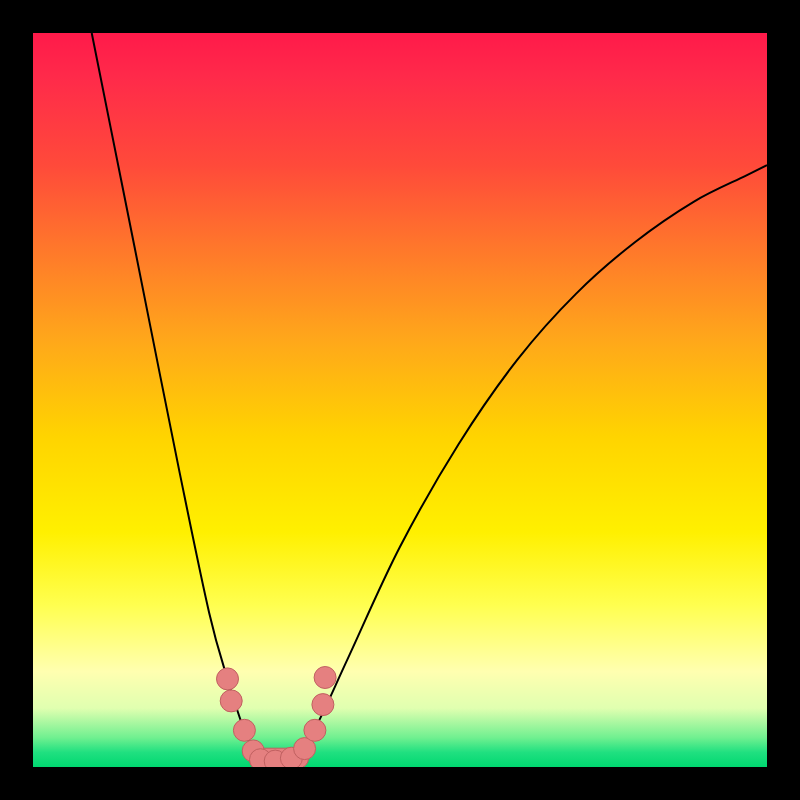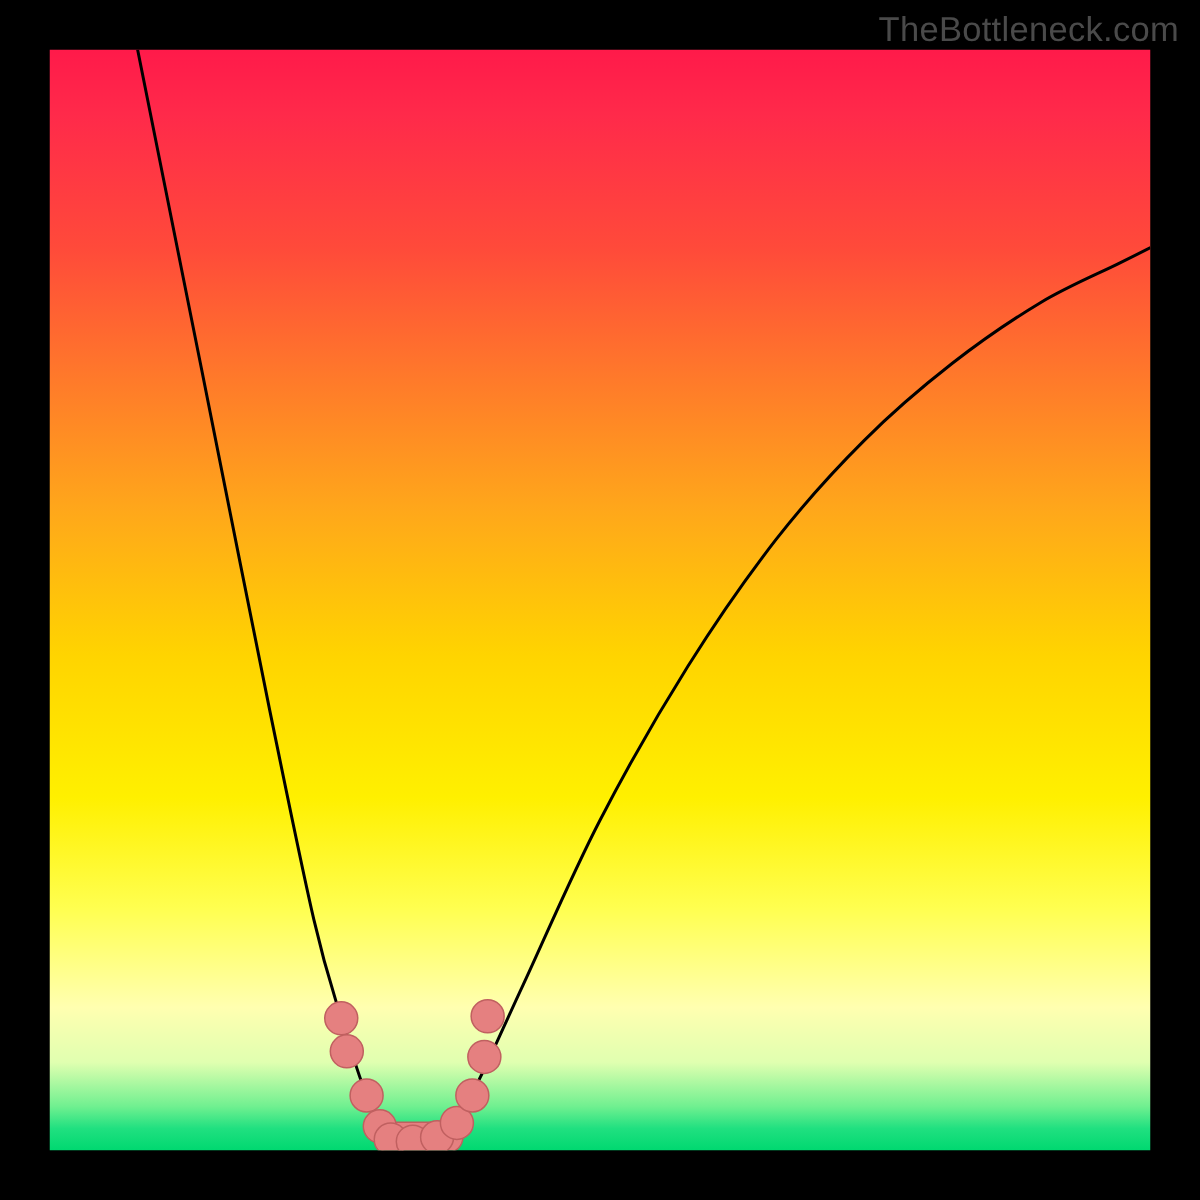--- a/index.html
+++ b/index.html
@@ -67,21 +67,20 @@
   .marker-bar {
     fill: #e58080;
     stroke: #c06060;
     stroke-width: 1;
   }
 </style>
 </head>
 <body>
 
 <div class="frame">
-  <div class="watermark">TheBottleneck.com</div>
   <div class="plot-area">
     <div class="gradient-bg"></div>
     <svg class="curve" viewBox="0 0 734 734" preserveAspectRatio="none">
       <path id="main-curve" class="main-line" d="M 58.72 0 C 63.6 24.5, 78.3 97.9, 88.1 146.8 C 97.9 195.7, 107.7 244.7, 117.4 293.6 C 127.2 342.5, 137.0 392.7, 146.8 440.4 C 156.6 488.1, 168.2 545.6, 176.2 579.9 C 184.1 614.1, 188.6 626.3, 194.5 645.9 C 200.4 665.5, 205.9 683.8, 211.4 697.3 C 216.9 710.8, 221.8 721.5, 227.5 726.7 C 233.3 731.8, 239.8 728.7, 245.9 728.1 C 252.0 727.5, 257.8 729.4, 264.2 723.0 C 270.7 716.6, 276.2 706.5, 284.8 690.0 C 293.4 673.4, 301.9 653.3, 315.6 623.9 C 329.3 594.5, 348.6 549.3, 367.0 513.8 C 385.4 478.3, 406.1 442.2, 425.7 411.0 C 445.3 379.8, 464.9 351.7, 484.4 326.6 C 504.0 301.6, 523.6 280.1, 543.2 260.6 C 562.7 241.0, 582.3 224.5, 601.9 209.2 C 621.5 193.9, 642.3 179.8, 660.6 168.8 C 679.0 157.8, 699.7 149.2, 712.0 143.1 C 724.2 137.0, 730.3 134.0, 734.0 132.1"></path>
       <g id="markers-group">
           <rect x="216.2" y="715.2" width="59.4" height="20" rx="10" class="marker-bar"></rect>
           <circle cx="194.5" cy="645.9" r="11" class="marker"></circle>
           <circle cx="198.2" cy="667.9" r="11" class="marker"></circle>
           <circle cx="211.4" cy="697.3" r="11" class="marker"></circle>
           <circle cx="220.2" cy="717.9" r="11" class="marker"></circle>

